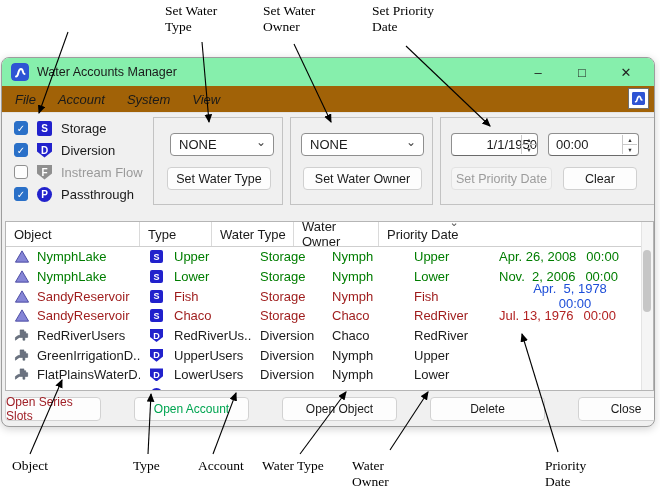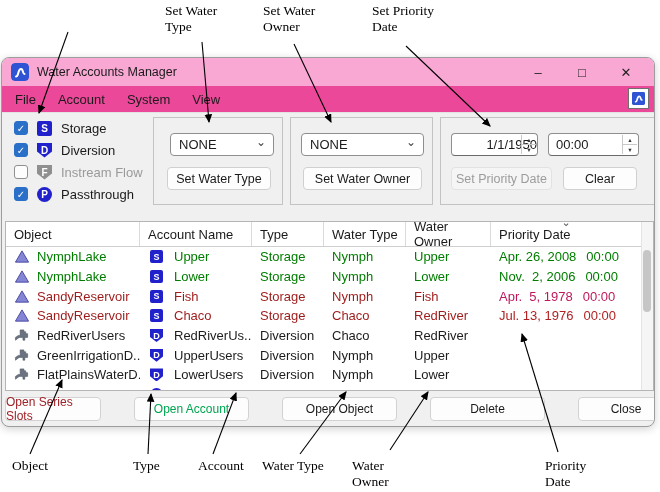--- a/index.html
+++ b/index.html
@@ -12,30 +12,30 @@
          line-height:16px; color:#000; }
   #arrows { position:absolute; left:0; top:0; width:660px; height:492px;
             pointer-events:none; z-index:30; }
 
   
   #win { position:absolute; left:1px; top:57px; width:654px; height:370px;
          background:#f0f0f0; border:1px solid #9d9d9d; border-radius:8px;
          overflow:hidden; box-shadow:0 2px 8px rgba(0,0,0,.18); z-index:10; }
 
   
-  #titlebar { position:relative; height:28px; background:#f9a8d4; display:flex; align-items:center; }
+  #titlebar { position:relative; height:28px; background:#86efac; display:flex; align-items:center; }
   #appicon { width:18px; height:18px; margin:0 8px 0 9px; border-radius:4px; }
   #title { font-size:12.5px; color:#1a1a1a; }
   #wincontrols { position:absolute; right:6px; top:0; height:28px; display:flex; }
   .wc { width:44px; height:28px; display:flex; align-items:center; justify-content:center;
         font-size:13px; color:#222; }
 
   
-  #menubar { position:relative; height:27px; background:#ec4899; display:flex;
-             align-items:center; padding-left:2px; border-bottom:1px solid #e3e3e3; }
+  #menubar { position:relative; height:27px; background:#a16207; display:flex;
+             align-items:center; padding-left:2px; border-bottom:1px solid #e3e3e3;font-style:italic; }
   .menuitem { padding:0 11px; font-size:13px; color:#1a1a1a; }
   #wsicon { position:absolute; right:5px; top:2px; width:21px; height:21px;
             background:#fff; border:1px solid #6f6f6f; display:flex;
             align-items:center; justify-content:center; }
 
   
   #toolbar { position:relative; height:98px; background:#f0f0f0; }
   #filters { position:absolute; left:12px; top:6px; }
   .filterrow { display:flex; align-items:center; height:18px; margin-bottom:4px; }
   .cb { width:14px; height:14px; border-radius:3px; margin-right:9px; display:flex;
@@ -226,23 +226,20 @@
         <div class="btn disabled" style="left:10px; top:49px; width:101px;">Set Priority Date</div>
         <div class="btn" style="left:122px; top:49px; width:74px;">Clear</div>
       </div>
     </div>
 
     <div id="table">
       <div id="thead">
           <div class="th" style="width: 134px;">
             <span>Object</span>
           </div>
-          <div class="th" style="width: 112px;">
-            <span>Account Name</span>
-          </div>
           <div class="th" style="width: 72px;">
             <span>Type</span>
           </div>
           <div class="th" style="width: 82px;">
             <span>Water Type</span>
           </div>
           <div class="th" style="width: 85px;">
             <span>Water Owner</span>
           </div>
           <div class="th" style="width: 150px;">
@@ -314,21 +311,21 @@
             </div>
             <div class="td" style="width: 72px; color: rgb(158, 27, 27);">
               <span>Storage</span>
             </div>
             <div class="td" style="width: 82px; color: rgb(158, 27, 27);">
               <span>Nymph</span>
             </div>
             <div class="td" style="width: 85px; color: rgb(158, 27, 27);">
               <span>Fish</span>
             </div>
-            <div class="td" style="width: 150px; color: #be185d;">
+            <div class="td" style="width: 150px; color: #1d4ed8; flex-direction: column;">
               <span class="pdate">Apr.  5, 1978</span>
               <span class="ptime">00:00</span>
             </div>
           </div>
           <div class="tr">
             <div class="td" style="width: 134px; color: rgb(158, 27, 27);">
               <svg viewBox="0 0 16 16" class="objicon">
                 <path d="M8 2 L15 14 L1 14 Z" fill="#8585d6" stroke="#4646a0"></path>
               </svg>
               <span>SandyReservoir</span>

